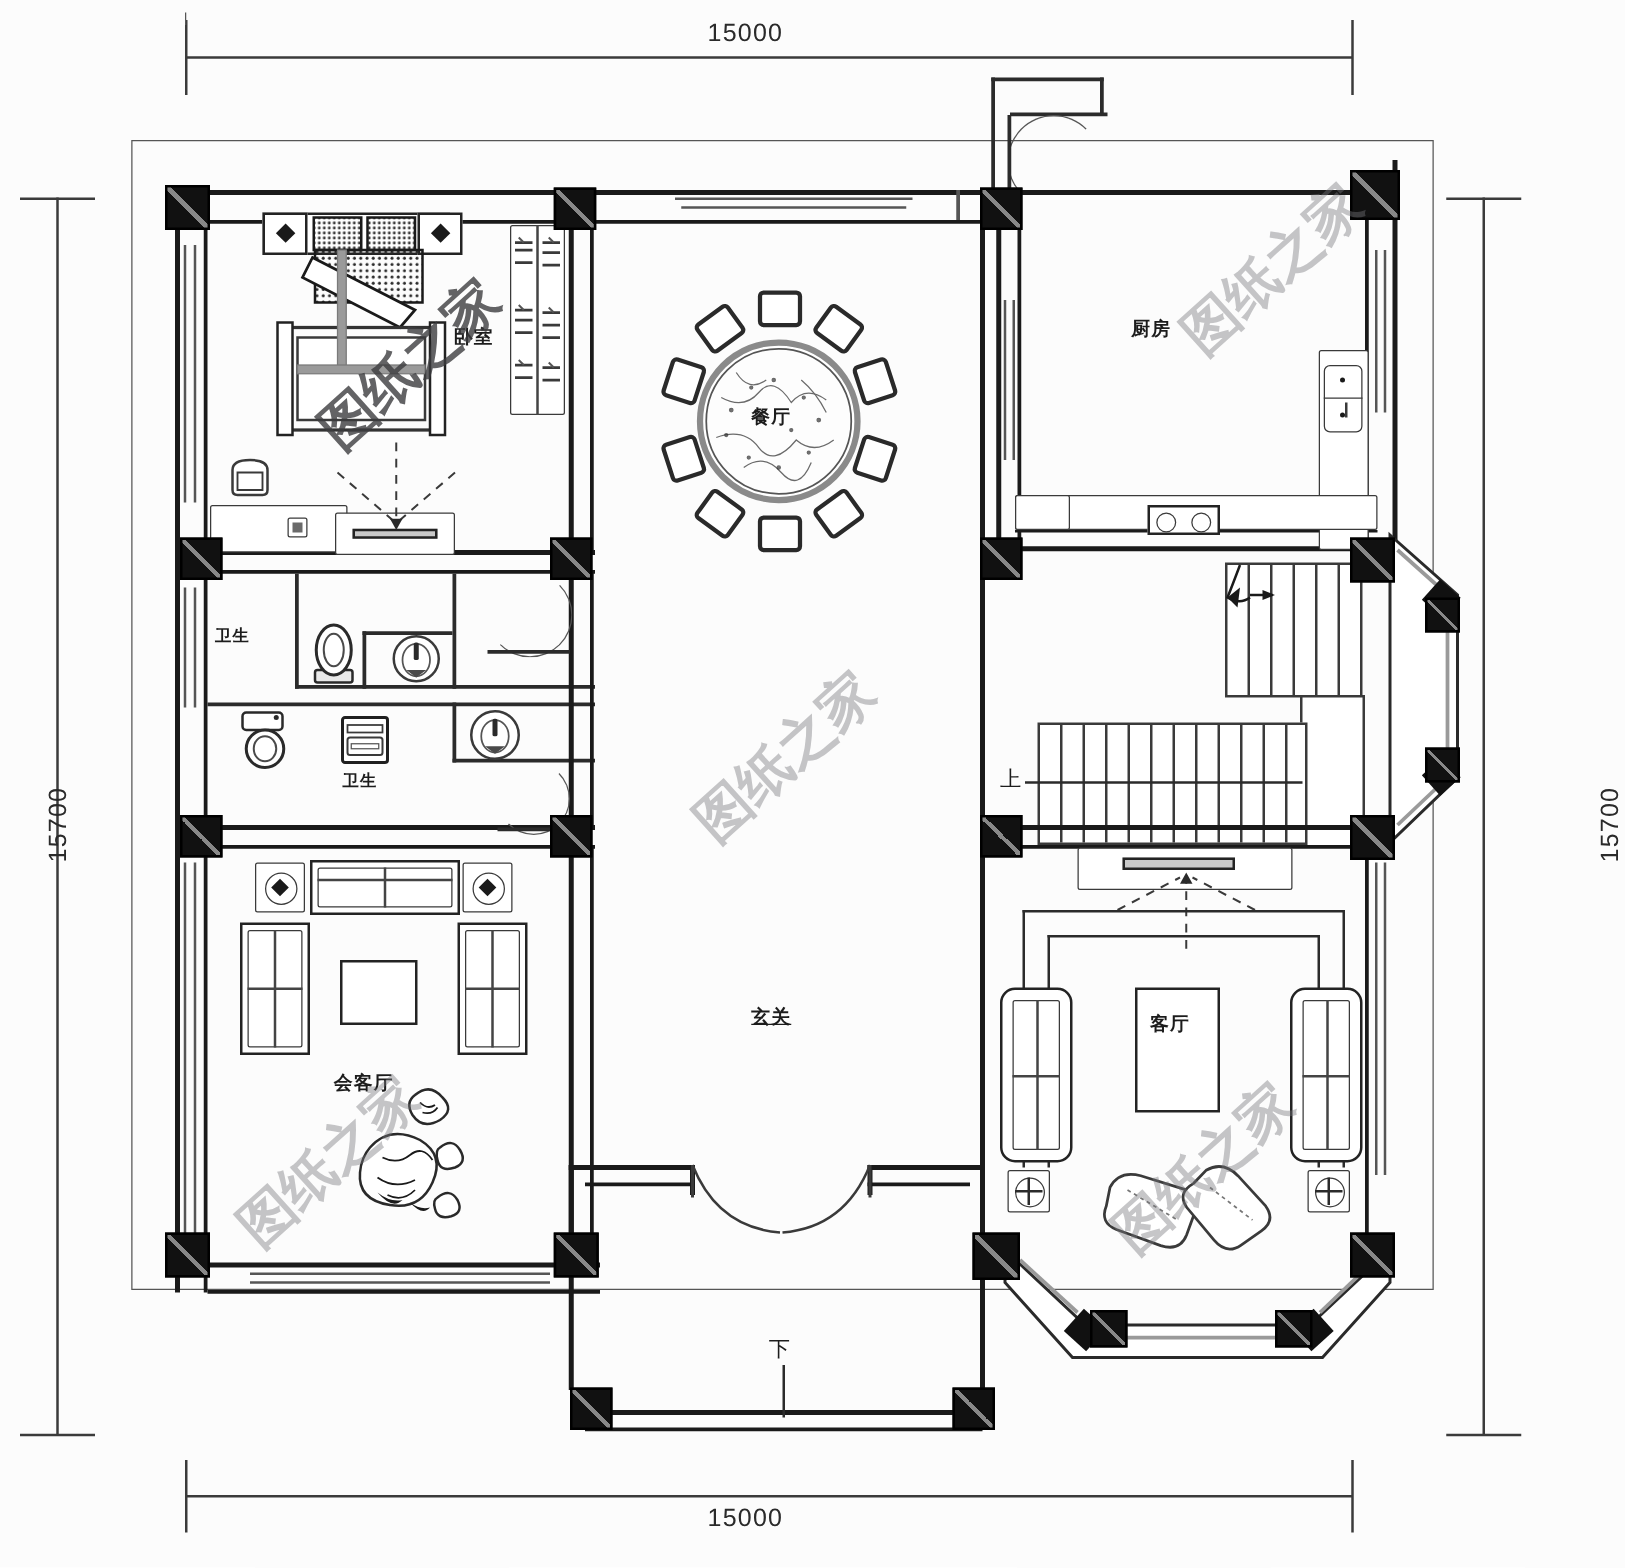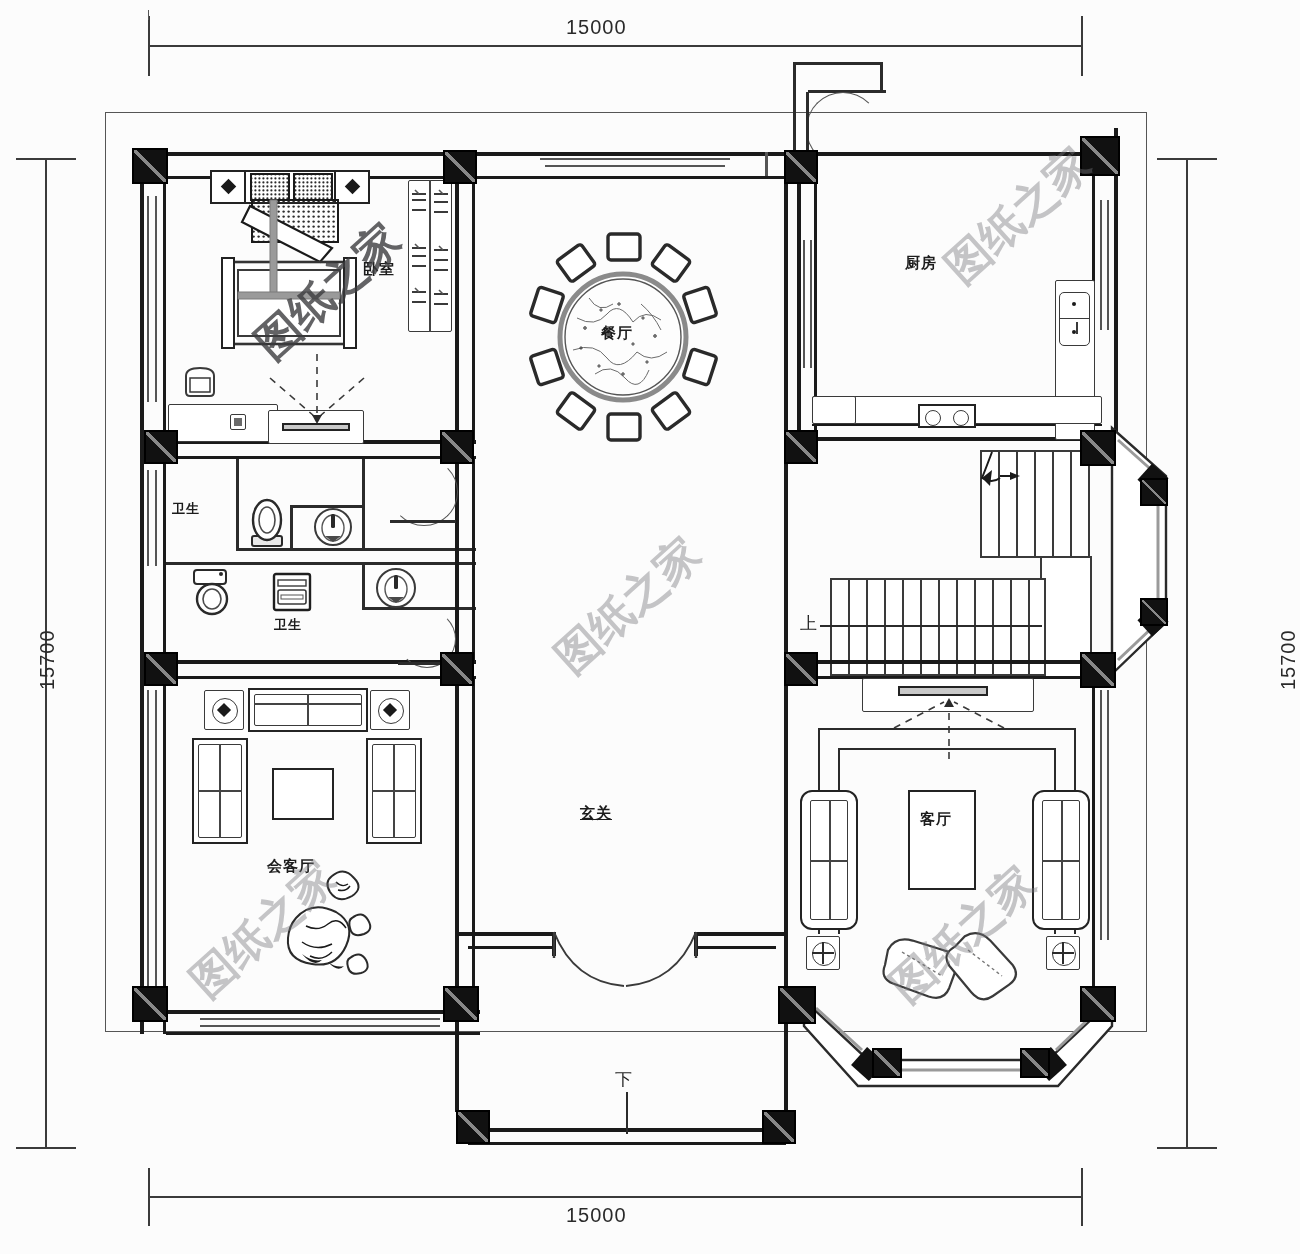--- a/index.html
+++ b/index.html
@@ -335,21 +335,21 @@
     <g stroke="#1a1a1a" stroke-width="1.4" fill="none">
       <path d="M60 20 q6 6 12 2 M62 28 q8 2 12 -4"></path>
       <path d="M30 64 q12 6 22 -2 q10 -8 18 4 M26 80 q14 10 30 2 M34 94 q12 6 22 -4"></path>
     </g>
     <g fill="#1a1a1a">
       <path d="M26 92 q10 8 20 6 q-8 8 -20 -6z"></path>
       <path d="M52 100 q8 6 16 4 q-6 7 -16 -4z"></path>
     </g>
   </svg>
 
-  <div class="roomlabel" style="left:580px;top:804px;text-decoration:underline;">玄关</div>
+  <div class="roomlabel" style="left:601px;top:804px;text-decoration:underline;">玄关</div>
 
   <div class="lineL" style="left:455px;top:932px;width:4px;height:180px;"></div>
   <div class="lineL" style="left:455px;top:932px;width:100px;height:4px;"></div>
   <div class="lineL" style="left:468px;top:946px;width:88px;height:3px;"></div>
   <div class="lineL" style="left:552px;top:932px;width:4px;height:24px;"></div>
 
   <div class="lineL" style="left:784px;top:932px;width:4px;height:180px;"></div>
   <div class="lineL" style="left:694px;top:932px;width:94px;height:4px;"></div>
   <div class="lineL" style="left:694px;top:946px;width:82px;height:3px;"></div>
   <div class="lineL" style="left:694px;top:932px;width:4px;height:24px;"></div>

